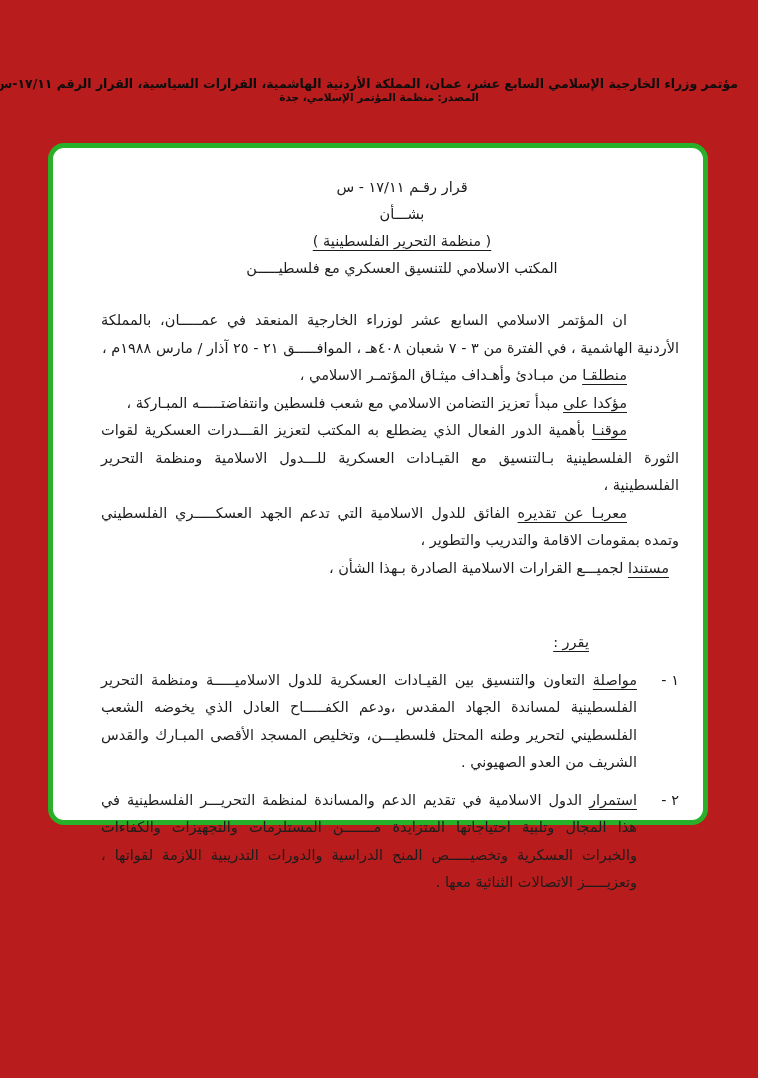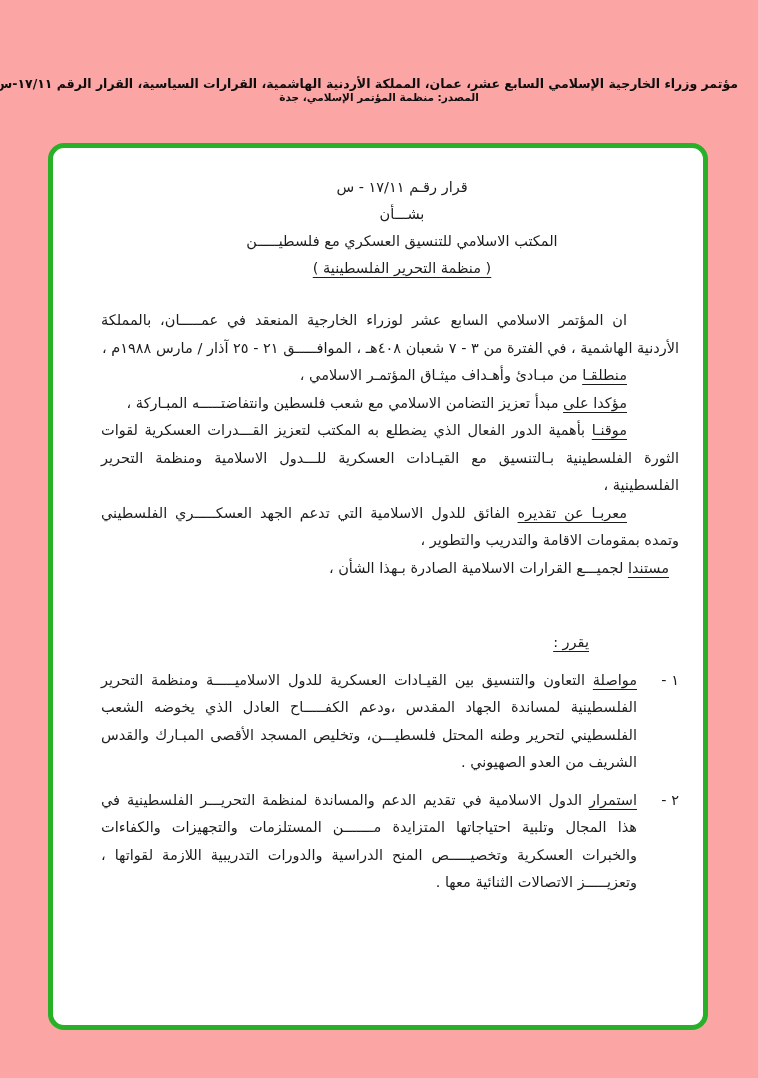--- a/index.html
+++ b/index.html
@@ -5,40 +5,40 @@
   * { margin:0; padding:0; box-sizing:border-box; }
   html,body { width:758px; height:1078px; }
   body {
     background:#ffffff;
     font-family:"DejaVu Sans", sans-serif;
     color:#1a1a1a;
   }
   .page {
     position:relative;
     width:758px; height:1078px;
-    background:#fca5a5;
+    background:#b91c1c;
     overflow:hidden;
   }
   
   .header {
     position:absolute;
     top:76px; left:20px; right:20px;
     direction:rtl;
     text-align:center;
     font-weight:700;
     color:#0d0d0d;
   }
   .header .line1 { font-size:12.5px; white-space:nowrap; }
   .header .line2 { font-size:10.5px; }
 
   
   .frame {
     position:absolute;
     left:48px; top:143px;
-    width:660px; height:887px;
+    width:660px; height:682px;
     border:5px solid #28b028;
     border-radius:16px;
     background:#ffffff;
   }
   .doc {
     position:absolute; inset:0;
     direction:rtl;
     text-align:right;
     font-size:14.5px;
     color:#1c1c1c;
@@ -77,22 +77,22 @@
     <div class="line1">مؤتمر وزراء الخارجية الإسلامي السابع عشر، عمان، المملكة الأردنية الهاشمية، القرارات السياسية، القرار الرقم ١٧/١١-س</div>
     <div class="line2">المصدر:  منظمة المؤتمر الإسلامي، جدة</div>
   </div>
 
   <div class="frame">
     <div class="doc">
 
       <div class="title">
         <div>قرار رقـم ١٧/١١ - س</div>
         <div>بشـــأن</div>
+        <div><span class="u">( منظمة التحرير الفلسطينية )</span></div>
         <div>المكتب الاسلامي للتنسيق العسكري مع فلسطيـــــن</div>
-        <div><span class="u">( منظمة التحرير الفلسطينية )</span></div>
       </div>
 
       <p class="para">
         <span>ان المؤتمر الاسلامي السابع عشر لوزراء الخارجية المنعقد في عمـــــان، بالمملكة الأردنية الهاشمية ، في الفترة من ٣ - ٧ شعبان ٤٠٨هـ ، الموافـــــق ٢١ - ٢٥ آذار / مارس ١٩٨٨م ،</span>
       </p>
 
       <p class="para">
         <span class="u">منطلقـا</span><span> من مبـادئ وأهـداف ميثـاق المؤتمـر الاسلامي ،</span>
       </p>
 

